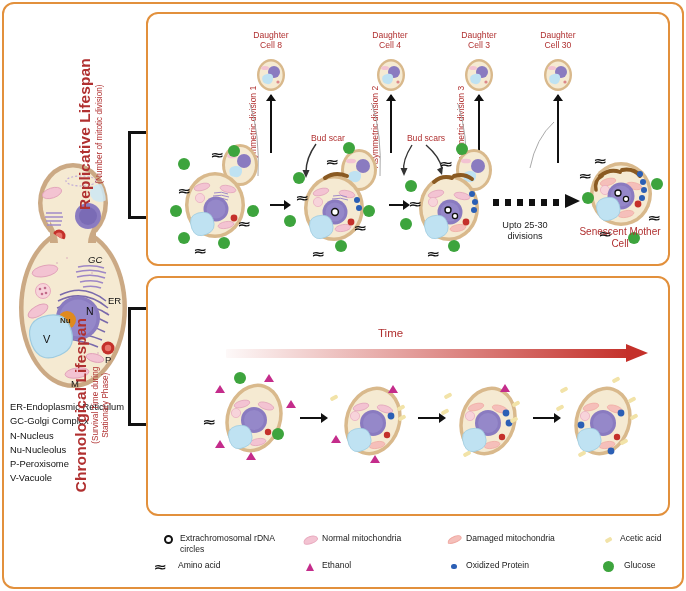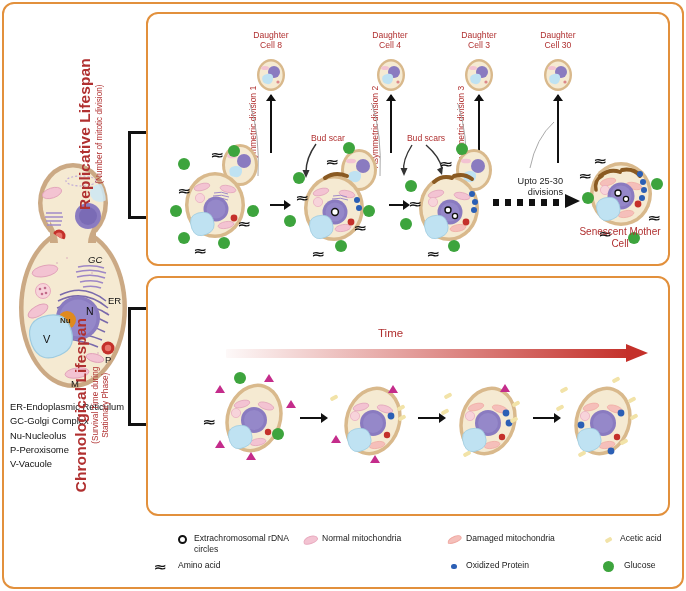--- a/index.html
+++ b/index.html
@@ -84,21 +84,21 @@
   }
   #abbrev div{ white-space:nowrap; }
 
   
   .lbl-red{
     position:absolute; color:#B03030; font-size:8.6px;
     text-align:center; line-height:1.18; white-space:nowrap;
   }
   .lbl-dark{
     position:absolute; color:#222; font-size:8.6px;
-    text-align:right; line-height:1.2; white-space:nowrap;
+    text-align:center; line-height:1.2; white-space:nowrap;margin-top:44px;
   }
   .rot-label{
     position:absolute; color:#B03030; font-size:8.5px;
     transform-origin:left bottom;
     transform:rotate(-90deg);
     white-space:nowrap;
   }
 
   
   .harrow{ position:absolute; height:10px; }
@@ -322,20 +322,21 @@
     <text x="48" y="160" font-family="Liberation Sans, sans-serif" font-size="8" fill="#3A2A10" font-weight="bold">Nu</text>
     <text x="93" y="200" font-family="Liberation Sans, sans-serif" font-size="9.5" fill="#111">P</text>
     <text x="31" y="180" font-family="Liberation Sans, sans-serif" font-size="11" fill="#111">V</text>
     <text x="59" y="224" font-family="Liberation Sans, sans-serif" font-size="9.5" fill="#111">M</text>
   </svg>
 </div>
 
 <div id="abbrev">
   <div>ER-Endoplasmic Reticulum</div>
   <div>GC-Golgi Complex</div>
+  <div>N-Nucleus</div>
   <div>Nu-Nucleolus</div>
   <div>P-Peroxisome</div>
   <div>V-Vacuole</div>
 </div>
 
 <div id="bracket-rep" class="bracket">
   <div class="vbar"></div>
   <div class="hbar top"></div>
   <div class="hbar bot"></div>
   <div class="arrow"></div>
@@ -736,21 +737,21 @@
 <div class="mol acetic" style="left:560px;top:388px;transform:rotate(-28deg);"></div>
 <div class="mol acetic" style="left:556px;top:406px;transform:rotate(-28deg);"></div>
 <div class="mol acetic" style="left:628px;top:398px;transform:rotate(-28deg);"></div>
 <div class="mol acetic" style="left:630px;top:415px;transform:rotate(-28deg);"></div>
 <div class="mol acetic" style="left:612px;top:378px;transform:rotate(-28deg);"></div>
 <div class="mol acetic" style="left:578px;top:452px;transform:rotate(-28deg);"></div>
 <div class="mol acetic" style="left:620px;top:440px;transform:rotate(-28deg);"></div>
 
 <div id="legend">
   <div class="leg-row" style="top:0;">
-    <div class="leg-item" style="left:16px; width:150px;justify-content:center;">
+    <div class="leg-item" style="left:8px; width:150px;">
       <span class="leg-ico">
           <span class="ico-rdna"></span>
         </span>
       <span class="leg-txt" style="width:118px;">Extrachromosomal rDNA circles</span>
     </div>
     <div class="leg-item" style="left:150px; width:144px;">
       <span class="leg-ico">
           <span class="ico-mito-normal"></span>
         </span>
       <span class="leg-txt">Normal mitochondria</span>
@@ -768,20 +769,26 @@
       <span class="leg-txt">Acetic acid</span>
     </div>
   </div>
   <div class="leg-row" style="top:27px;">
     <div class="leg-item" style="left:0; width:150px;">
       <span class="leg-ico">
           <span class="ico-amino">≈</span>
         </span>
       <span class="leg-txt" style="padding-left:8px;">Amino acid</span>
     </div>
+    <div class="leg-item" style="left:150px; width:144px;">
+      <span class="leg-ico">
+          <span class="ico-ethanol"></span>
+        </span>
+      <span class="leg-txt">Ethanol</span>
+    </div>
     <div class="leg-item" style="left:294px; width:160px;">
       <span class="leg-ico">
           <span class="ico-oxprot"></span>
         </span>
       <span class="leg-txt">Oxidized Protein</span>
     </div>
     <div class="leg-item" style="left:448px; width:90px;">
       <span class="leg-ico">
           <span class="ico-glucose"></span>
         </span>

